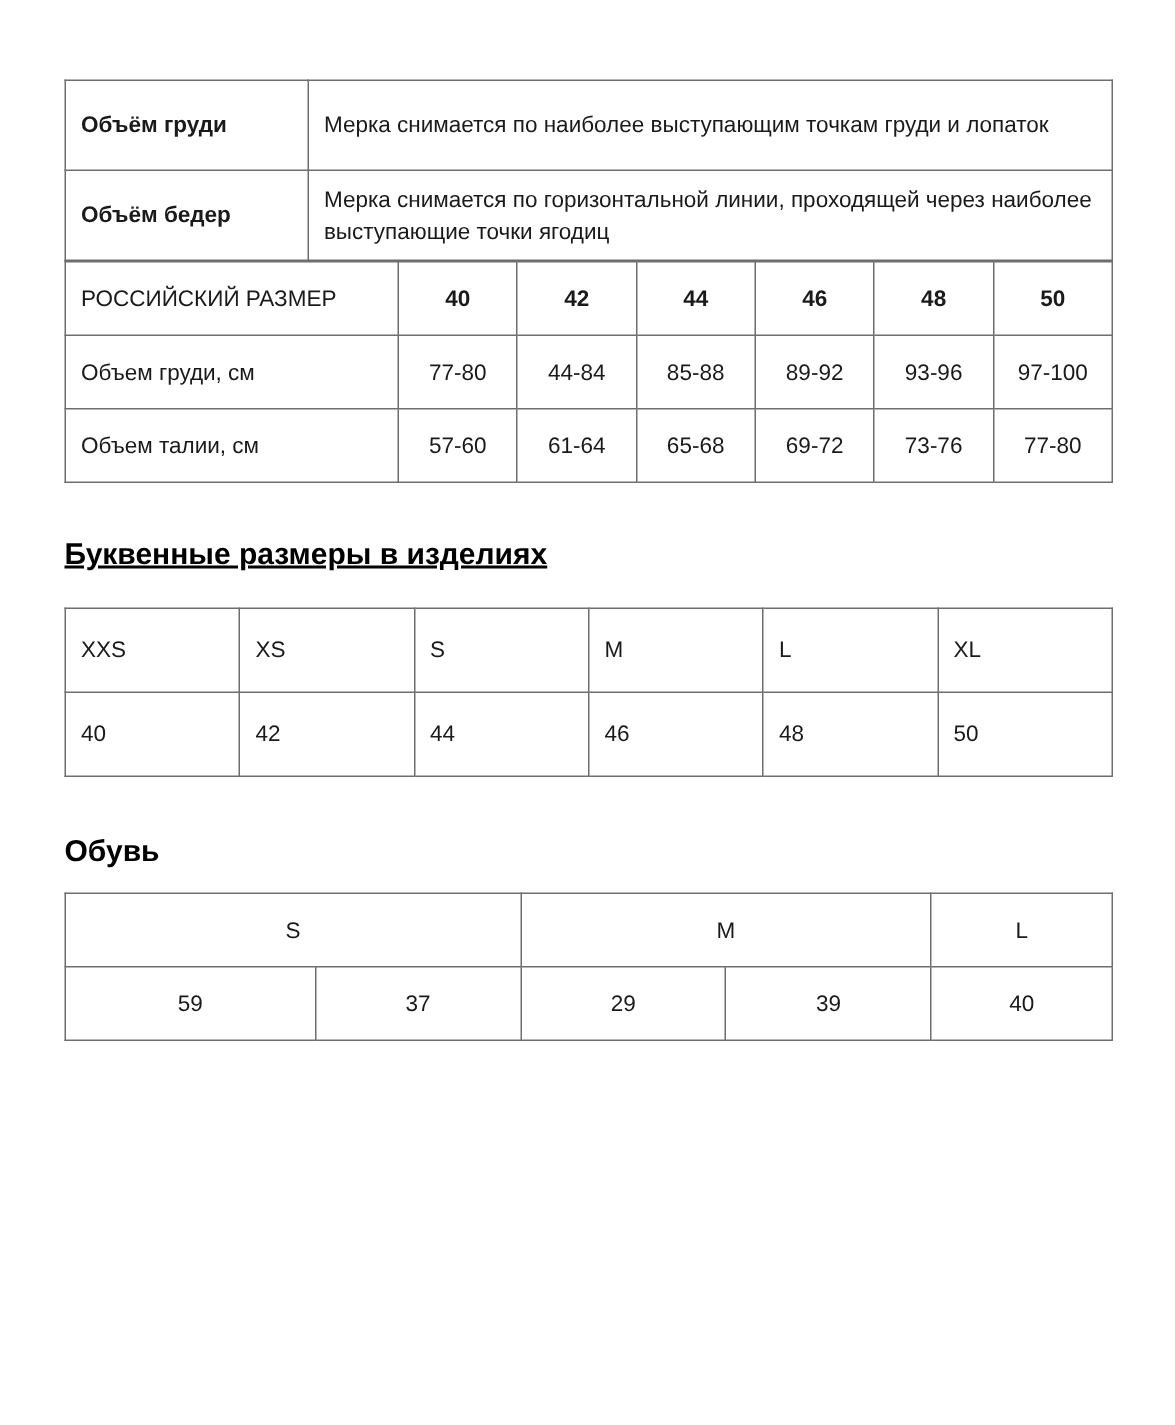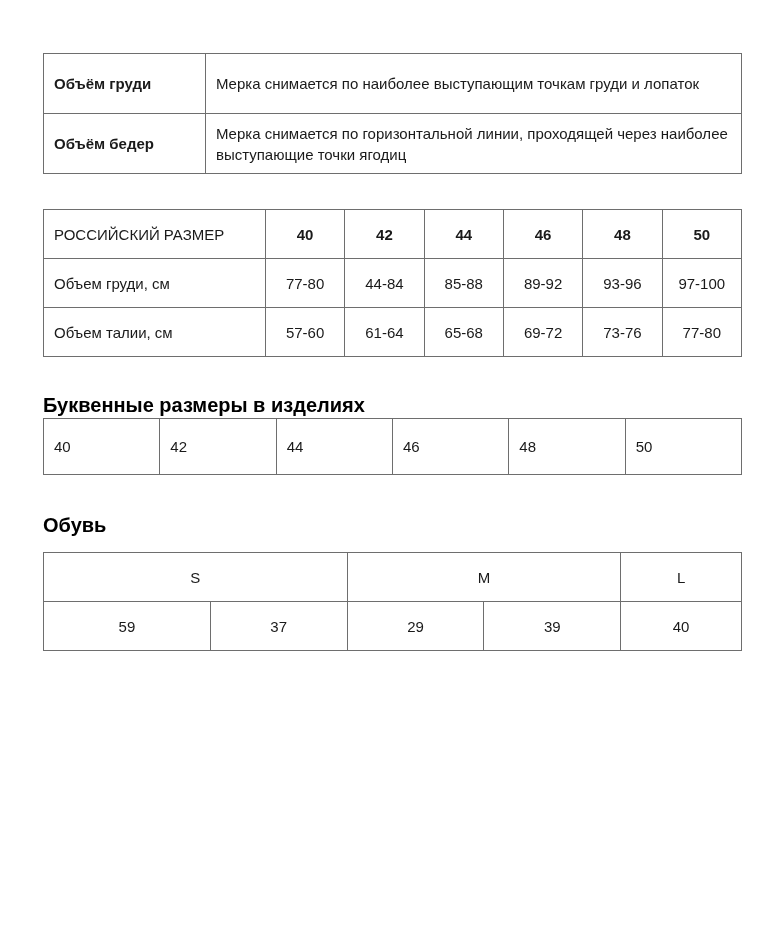--- a/index.html
+++ b/index.html
@@ -28,36 +28,36 @@
     border: 1px solid var(--table_border);
     vertical-align: middle;
     font-weight: normal;
     line-height: 21px;
   }
   .cell-left { text-align: left; padding: 8px 12px 8px 10px; }
   .cell-center { text-align: center; padding: 8px 4px; }
   .bold { font-weight: bold; }
 
   
-  .t1 { margin-bottom: 35px; }
+  .t1 { }
   .t1 td { height: 60px; }
   .t1 .c1 { width: 23.2%; }
 
   
   .t2 td, .t2 th { height: 49px; }
   .t2 .c1 { width: 31.8%; }
 
   
   h2 {
     font-size: 20px;
     line-height: 23px;
     font-weight: bold;
     color: var(--heading_text);
   }
-  .h-letters { margin: 37px 0 1px 0; }
+  .h-letters { margin: 37px 0 23px 0; text-decoration: underline; }
   .h-shoes   { margin: 39px 0 15px 0; }
 
   
   .t3 td { height: 56px; }
   .t3 .c6 { width: 16.6667%; }
 
   
   .t4 td, .t4 th { height: 49px; }
   .t4 .s1 { width: 23.9%; }
   .t4 .s2 { width: 19.6%; }
@@ -133,20 +133,28 @@
     <colgroup>
         <col class="c6">
         <col class="c6">
         <col class="c6">
         <col class="c6">
         <col class="c6">
         <col class="c6">
       </colgroup>
     <tbody>
       <tr>
+        <td class="cell-left">XXS</td>
+        <td class="cell-left">XS</td>
+        <td class="cell-left">S</td>
+        <td class="cell-left">M</td>
+        <td class="cell-left">L</td>
+        <td class="cell-left">XL</td>
+      </tr>
+      <tr>
         <td class="cell-left">40</td>
         <td class="cell-left">42</td>
         <td class="cell-left">44</td>
         <td class="cell-left">46</td>
         <td class="cell-left">48</td>
         <td class="cell-left">50</td>
       </tr>
     </tbody>
   </table>
 

